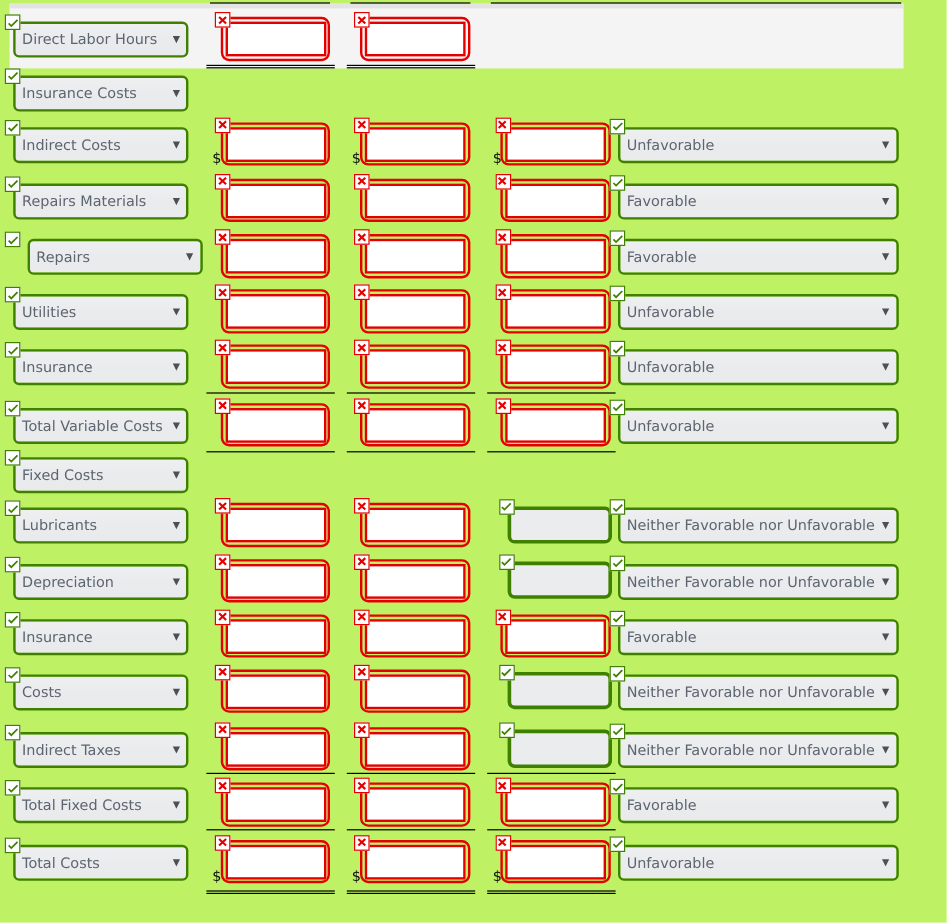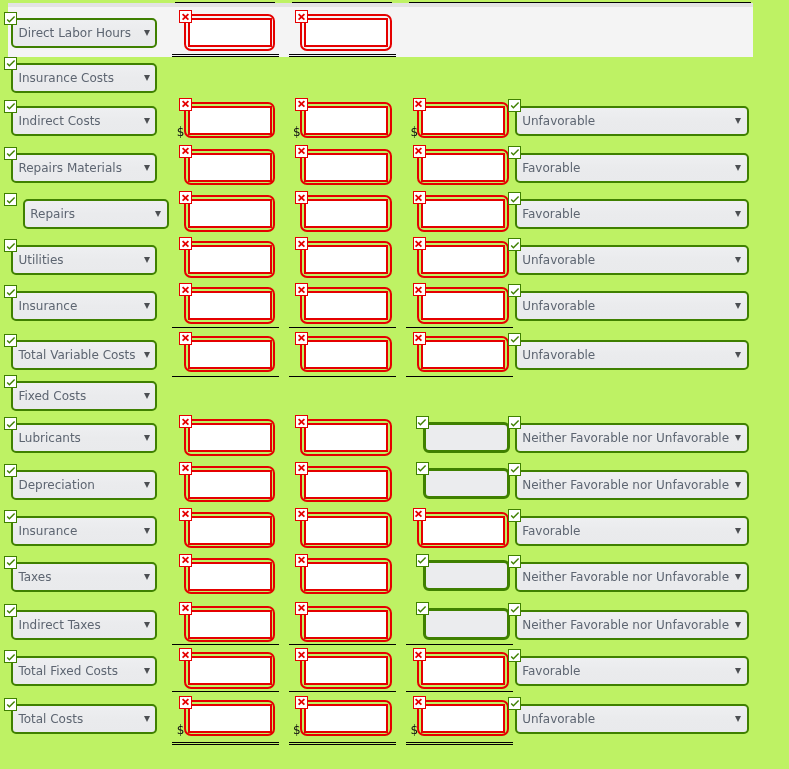--- a/index.html
+++ b/index.html
@@ -645,21 +645,21 @@
       <div class="badge" style="left: -0.2px; top: 1px;">
         <span style="position: absolute; left: -1.5px; top: -1.5px; width: 13px; height: 13px;">
           <svg width="13" height="13" viewBox="0 0 13 13">
             <path d="M3.2 7.5 L5.4 9.7 L10.6 4.5" fill="none" stroke="#3f8000" stroke-width="1.45" stroke-linecap="butt" stroke-linejoin="miter"></path>
           </svg>
         </span>
       </div>
     </div>
     <div class="selwrap" style="left: 4px; top: 553.6px;">
       <div class="sel" style="left: 7.1px; top: 8px; width: 146px; height: 30px;">
-        <span class="lbl">Taxes</span>
+        <span class="lbl">Costs</span>
         <span class="arw"></span>
       </div>
       <div class="badge" style="left: 0.1px; top: 2px;">
         <span style="position: absolute; left: -1.5px; top: -1.5px; width: 13px; height: 13px;">
           <svg width="13" height="13" viewBox="0 0 13 13">
             <path d="M3.2 7.5 L5.4 9.7 L10.6 4.5" fill="none" stroke="#3f8000" stroke-width="1.45" stroke-linecap="butt" stroke-linejoin="miter"></path>
           </svg>
         </span>
       </div>
     </div>

